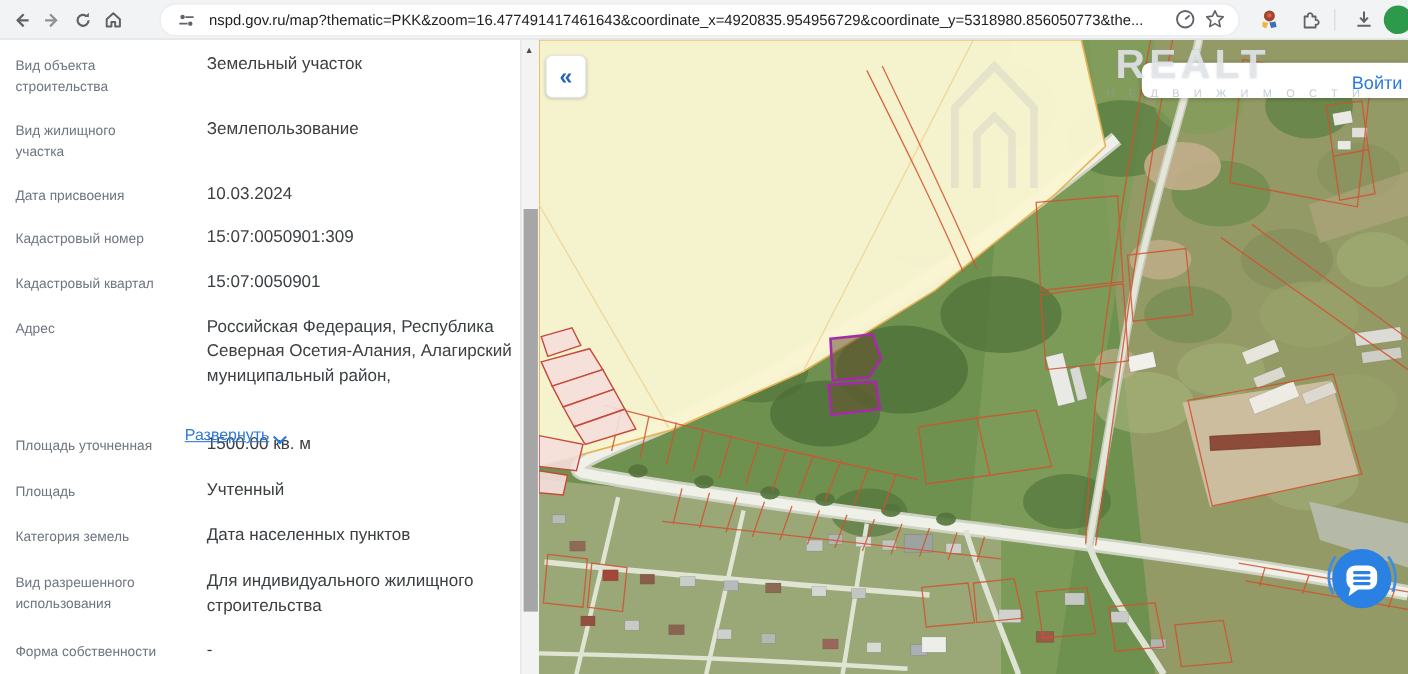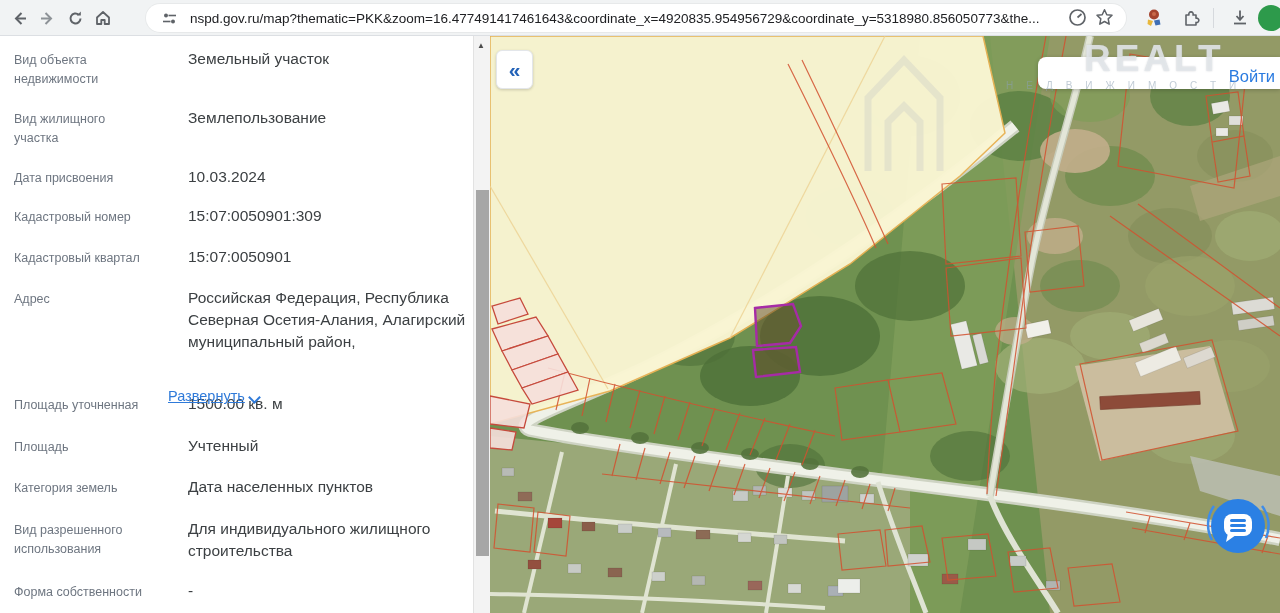--- a/index.html
+++ b/index.html
@@ -27,21 +27,21 @@
   
   #scroll-track { left:473px; top:36px; width:17px; height:577px; background:#f3f3f3; border-left:1px solid #e2e2e2; z-index:11; }
   #scroll-arrow { position:absolute; left:3px; top:5px; font-size:8px; color:#4c4c4c; cursor:pointer; }
   #scroll-thumb { position:absolute; left:2px; top:154px; width:13px; height:366px; background:#a6a6a6; cursor:pointer; }
 
   
   #map-wrap { left:490px; top:36px; width:790px; height:577px; z-index:5; }
   #collapse-btn { left:496px; top:50px; width:37px; height:39px; background:#ffffff; border:1px solid #e3e6ea; border-radius:6px; box-shadow:0 1px 3px rgba(0,0,0,0.18); color:#2463b8; font-size:21px; font-weight:bold; display:flex; align-items:center; justify-content:center; z-index:20; cursor:pointer; }
   #login-bar { left:1038px; top:57px; width:242px; height:32px; background:#ffffff; border-radius:8px 0 0 8px; box-shadow:0 1px 4px rgba(0,0,0,0.22); z-index:21; }
   #login-label { position:absolute; right:5px; top:10px; font-size:16.5px; color:#2a7be0; cursor:pointer; }
-  #wm-brand { left:1084px; top:38px; font-size:37px; font-weight:bold; letter-spacing:4px; color:rgba(228,231,235,0.85); text-shadow:0 0 2px rgba(150,158,166,0.45); z-index:22; pointer-events:none; }
+  #wm-brand { left:1014px; top:38px; font-size:37px; font-weight:bold; letter-spacing:4px; color:rgba(228,231,235,0.85); text-shadow:0 0 2px rgba(150,158,166,0.45); z-index:22; pointer-events:none; }
   #wm-sub { left:1006px; top:80px; font-size:10px; letter-spacing:13px; color:rgba(140,160,178,0.55); z-index:22; pointer-events:none; white-space:nowrap; }
   #chat-btn { left:1200px; top:488px; width:76px; height:76px; z-index:23; cursor:pointer; }
 </style>
 </head>
 <body>
 
 <div id="chrome" class="abs">
   <div class="navbtn abs" style="left:8px;">
     <svg width="17" height="17" viewBox="0 0 17 17">
         <path d="M10.5 3 5 8.5 10.5 14" stroke="#5f6368" stroke-width="2" fill="none"></path>
@@ -102,21 +102,21 @@
     <svg width="20" height="20" viewBox="0 0 20 20">
         <path d="M10 2.5v9M6.5 8 10 11.8 13.5 8" stroke="#5f6368" stroke-width="1.8" fill="none"></path>
         <path d="M4 15.5h12" stroke="#5f6368" stroke-width="1.8"></path>
       </svg>
   </div>
   <div id="avatar" class="abs"></div>
 </div>
 
 <div id="panel" class="abs">
   <div class="prow" style="top:12px;">
-      <div class="plabel">Вид объекта недвижимости</div>
+      <div class="plabel">Вид объекта строительства</div>
       <div class="pvalue">Земельный участок</div>
     </div>
   <div class="prow" style="top:71px;">
       <div class="plabel">Вид жилищного участка</div>
       <div class="pvalue">Землепользование</div>
     </div>
   <div class="prow" style="top:130px;">
       <div class="plabel">Дата присвоения</div>
       <div class="pvalue">10.03.2024</div>
     </div>

